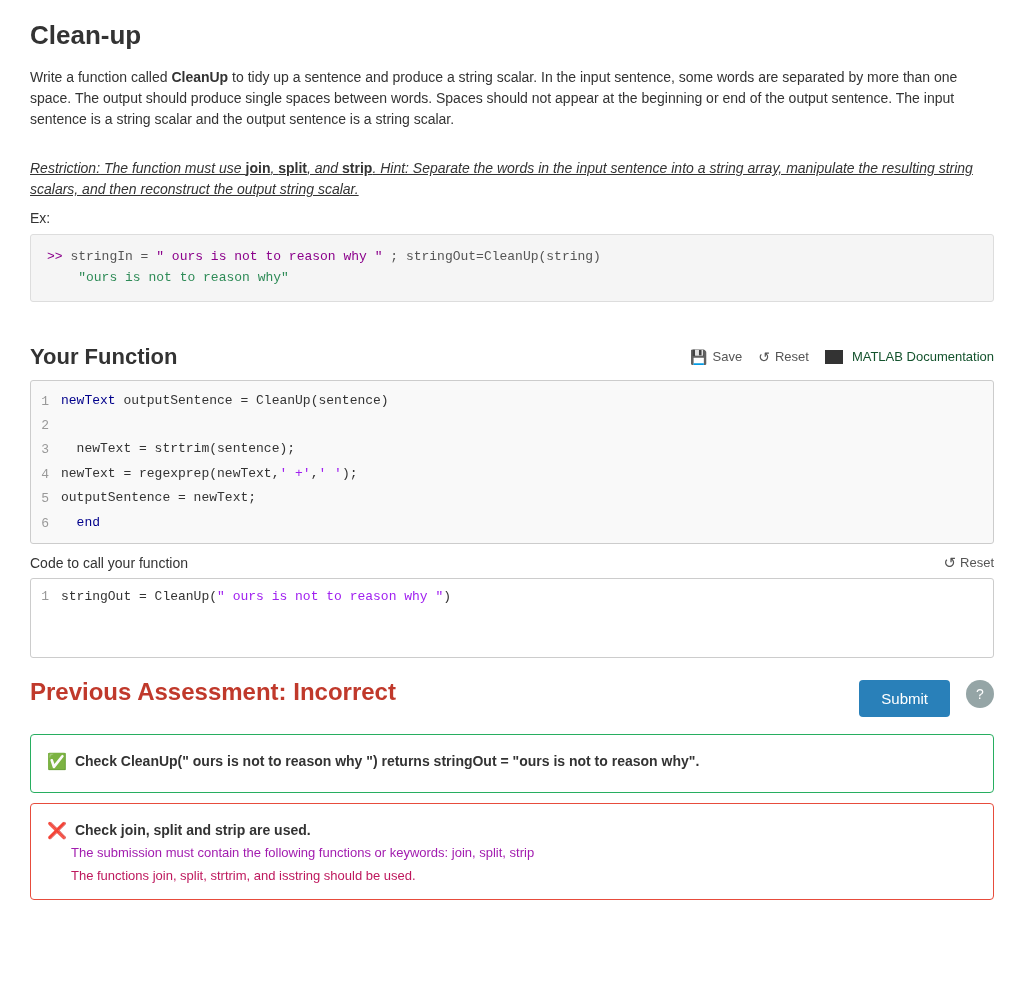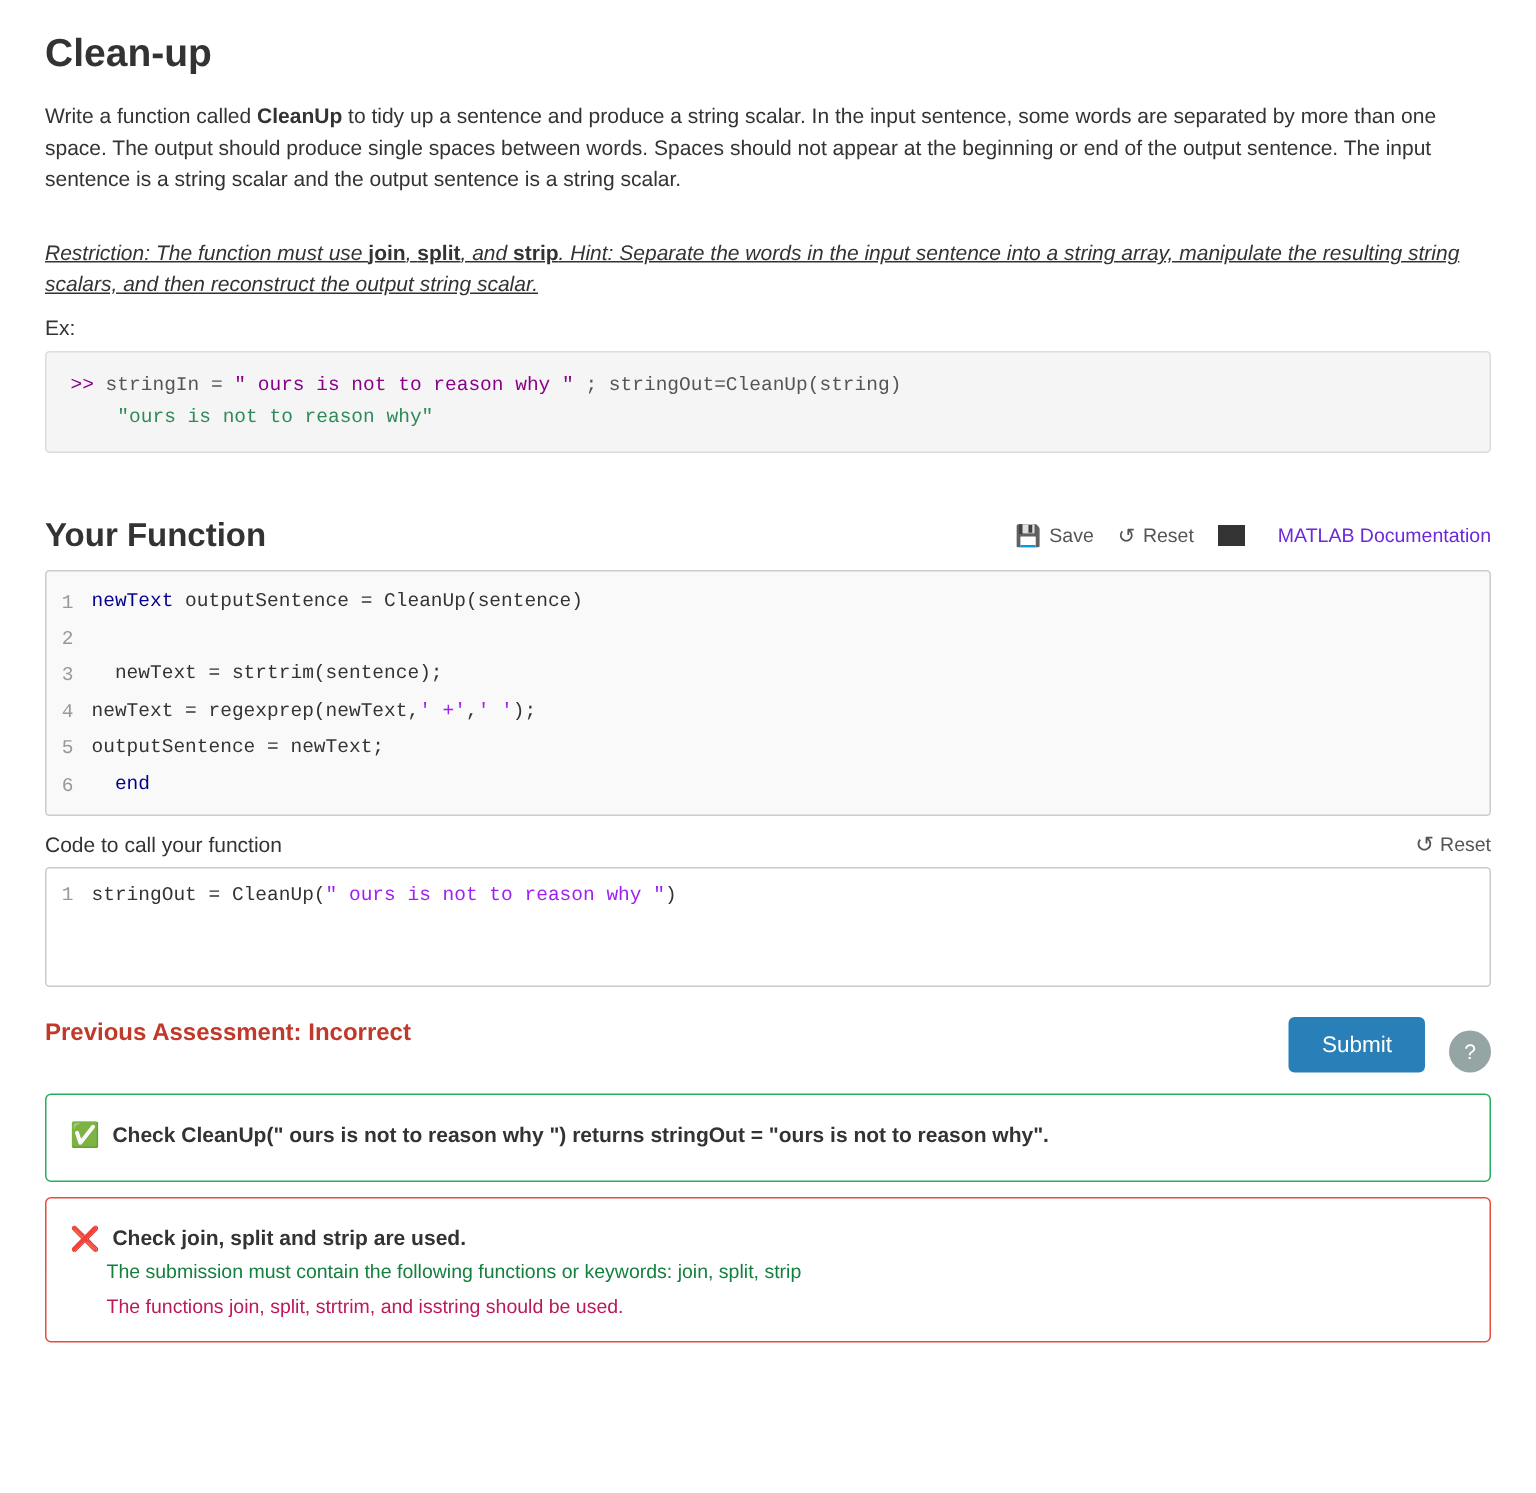--- a/index.html
+++ b/index.html
@@ -67,26 +67,26 @@
       background: none;
       border: none;
       cursor: pointer;
       font-size: 13px;
       color: #555;
     }
     .toolbar-btn .icon { font-size: 14px; }
     .matlab-btn {
       display: flex;
       align-items: center;
-      gap: 18px;
+      gap: 5px;
       background: none;
       border: none;
       cursor: pointer;
       font-size: 13px;
-      color: #6d28d9;
+      color: #14532d;
       font-weight: 500;
     }
     .editor-block {
       border: 1px solid #ccc;
       border-radius: 3px;
       background: #f9f9f9;
       margin-bottom: 10px;
       overflow: hidden;
     }
     .editor-lines {
@@ -157,21 +157,21 @@
       width: 30px;
       text-align: right;
       padding-right: 12px;
       color: #999;
       flex-shrink: 0;
     }
     .call-content {
       color: #333;
     }
     .prev-assessment {
-      font-size: 16px;
+      font-size: 24px;
       font-weight: bold;
       color: #c0392b;
       margin-bottom: 14px;
     }
     .assessment-actions {
       display: flex;
       align-items: center;
       justify-content: space-between;
       margin-bottom: 14px;
     }
@@ -218,21 +218,21 @@
     .check-icon.success { color: #27ae60; }
     .check-icon.error { color: #e74c3c; }
     .check-text {
       font-size: 14px;
       font-weight: bold;
       color: #333;
       line-height: 1.5;
     }
     .check-subtext {
       font-size: 13px;
-      color: #15803d;
+      color: #a21caf;
       margin-left: 24px;
       margin-top: 4px;
     }
     .check-note {
       font-size: 13px;
       color: #be185d;
       margin-left: 24px;
       margin-top: 8px;
     }
   </style>
@@ -313,21 +313,21 @@
 
 <div class="call-block">
   <div class="call-line">
     <span class="call-num">1</span>
     <span class="call-content">stringOut = CleanUp(<span class="str" style="color:#A020F0;">" ours is  not to   reason why "</span>)</span>
   </div>
 </div>
 
 <div class="assessment-actions">
   <div class="prev-assessment">Previous Assessment: Incorrect</div>
-  <div style="display:flex;align-items:flex-end;gap:8px;">
+  <div style="display:flex;align-items:flex-start;gap:8px;">
     <button class="submit-btn">Submit</button>
     <button class="help-btn">?</button>
   </div>
 </div>
 
 <div class="check-card success">
   <div class="check-header">
     <span class="check-icon success">✅</span>
     <span class="check-text">Check CleanUp(" ours is not to reason why ") returns stringOut = "ours is not to reason why".</span>
   </div>

